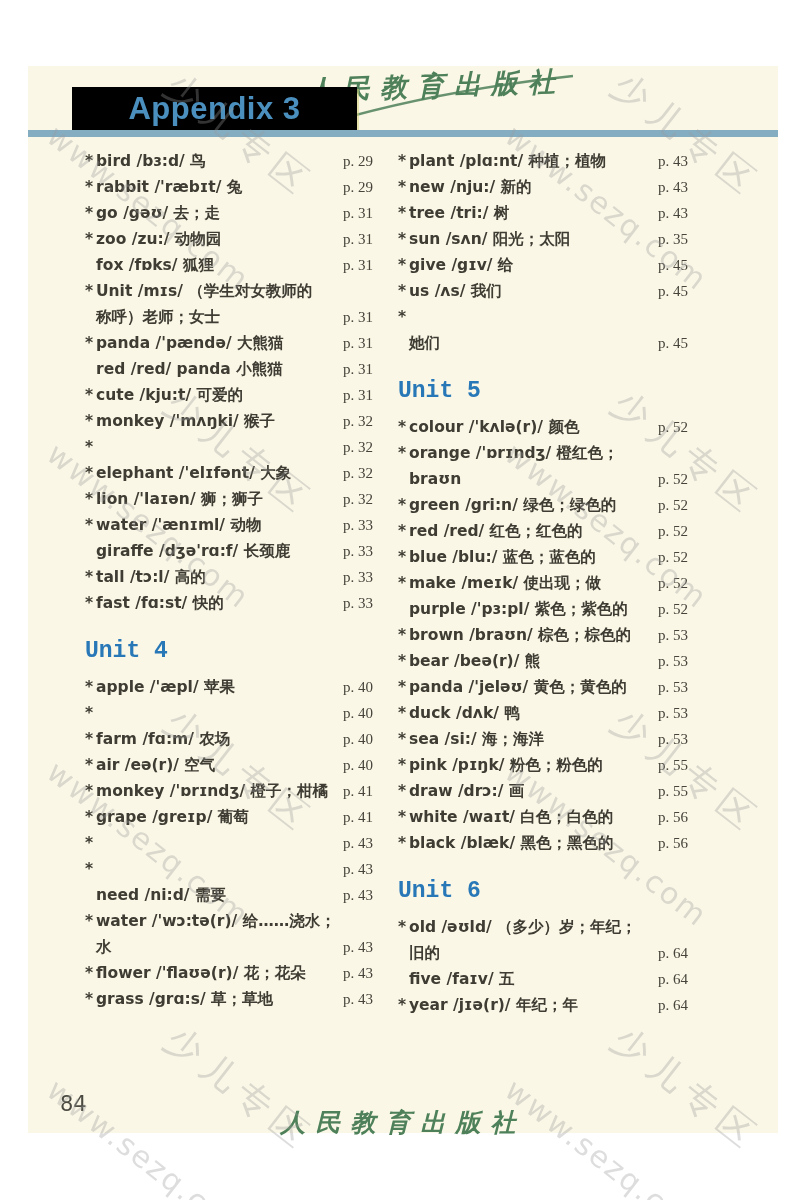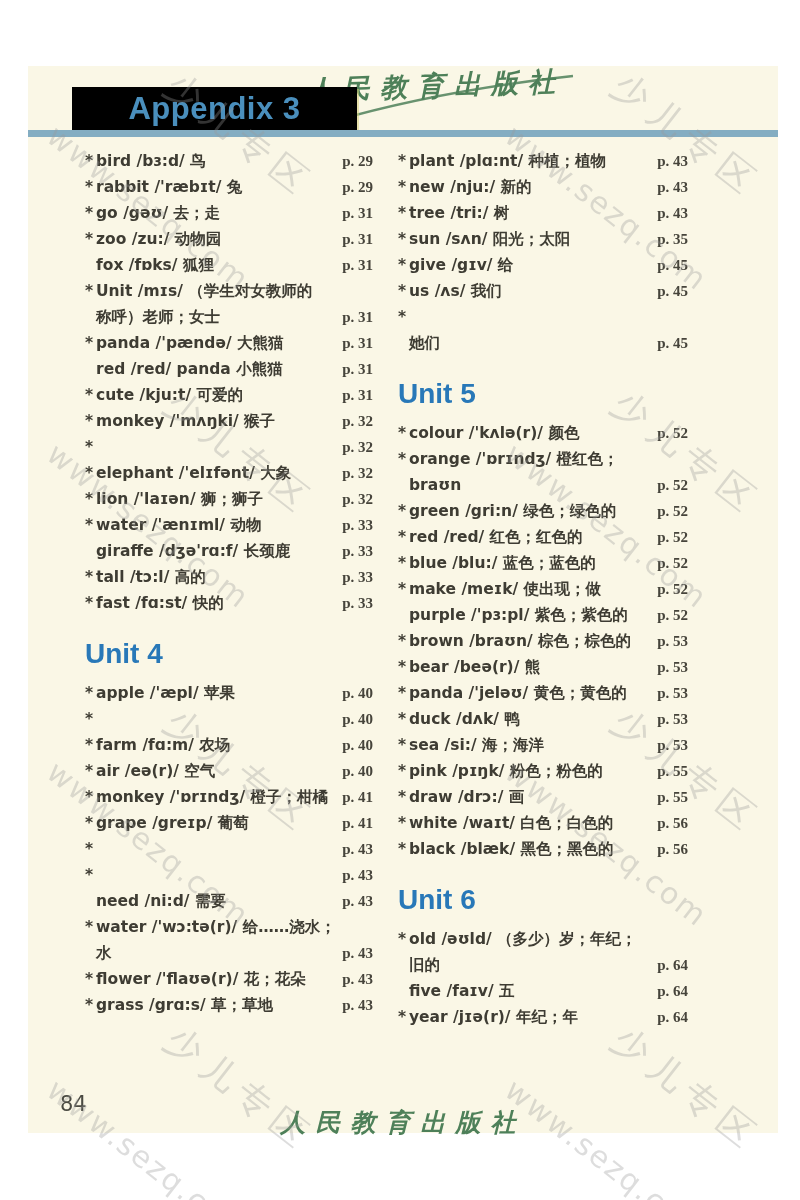--- a/index.html
+++ b/index.html
@@ -14,29 +14,29 @@
   .rule{position:absolute;left:0;top:64px;width:750px;height:7px;background:#84ADC2;}
   .logo{color:#4E8059;font-style:italic;font-weight:bold;
         font-family:"Liberation Serif","DejaVu Serif",serif;letter-spacing:10px;}
   .logo-top{position:absolute;left:278px;top:2px;font-size:27px;transform:rotate(-2deg);}
   .logo-bottom{position:absolute;left:0;top:1040px;width:750px;text-align:center;font-size:25px;}
   .swoosh{position:absolute;left:0;top:0;pointer-events:none;}
   
   .col{position:absolute;top:82px;color:#3E3C33;}
   .col-left{left:57px;width:288px;}
   .col-right{left:370px;width:290px;}
-  .unit-heading{margin:22px 0 10px 0;font-size:28px;font-weight:bold;color:#2878B8;
-                font-family:Liberation Sans, sans-serif;}
+  .unit-heading{margin:22px 0 10px 0;font-size:23px;font-weight:bold;color:#2878B8;
+                font-family:Liberation Mono, monospace;}
   .entry{font-size:15.5px;font-weight:600;line-height:26px;white-space:nowrap;}
   .entry .row{display:flex;align-items:baseline;}
   .entry .star{display:inline-block;width:11px;flex:none;}
   .entry .term{flex:none;text-align:right;}
   .entry .cont{padding-left:11px;}
   .entry .pageref{margin-left:auto;flex:none;font-family:"Liberation Serif","DejaVu Serif",serif;
-                  font-weight:bold;font-size:15px;color:#46443B;padding-left:8px;}
+                  font-weight:normal;font-size:15px;color:#46443B;padding-left:8px;}
   
   .page-num{position:absolute;left:32px;top:1026px;font-size:21px;color:#4a4a42;
             font-family:"DejaVu Sans",sans-serif;}
   
   .wm-layer{position:absolute;left:0;top:0;width:800px;height:1200px;pointer-events:none;z-index:5;}
   .wm{position:absolute;color:#9a9a9a;opacity:.33;transform:rotate(38deg);transform-origin:left top;
       white-space:nowrap;font-family:"DejaVu Sans",sans-serif;}
   .wm-url{font-size:30px;letter-spacing:2px;}
   .wm-cn{font-size:36px;letter-spacing:8px;}
 </style>

